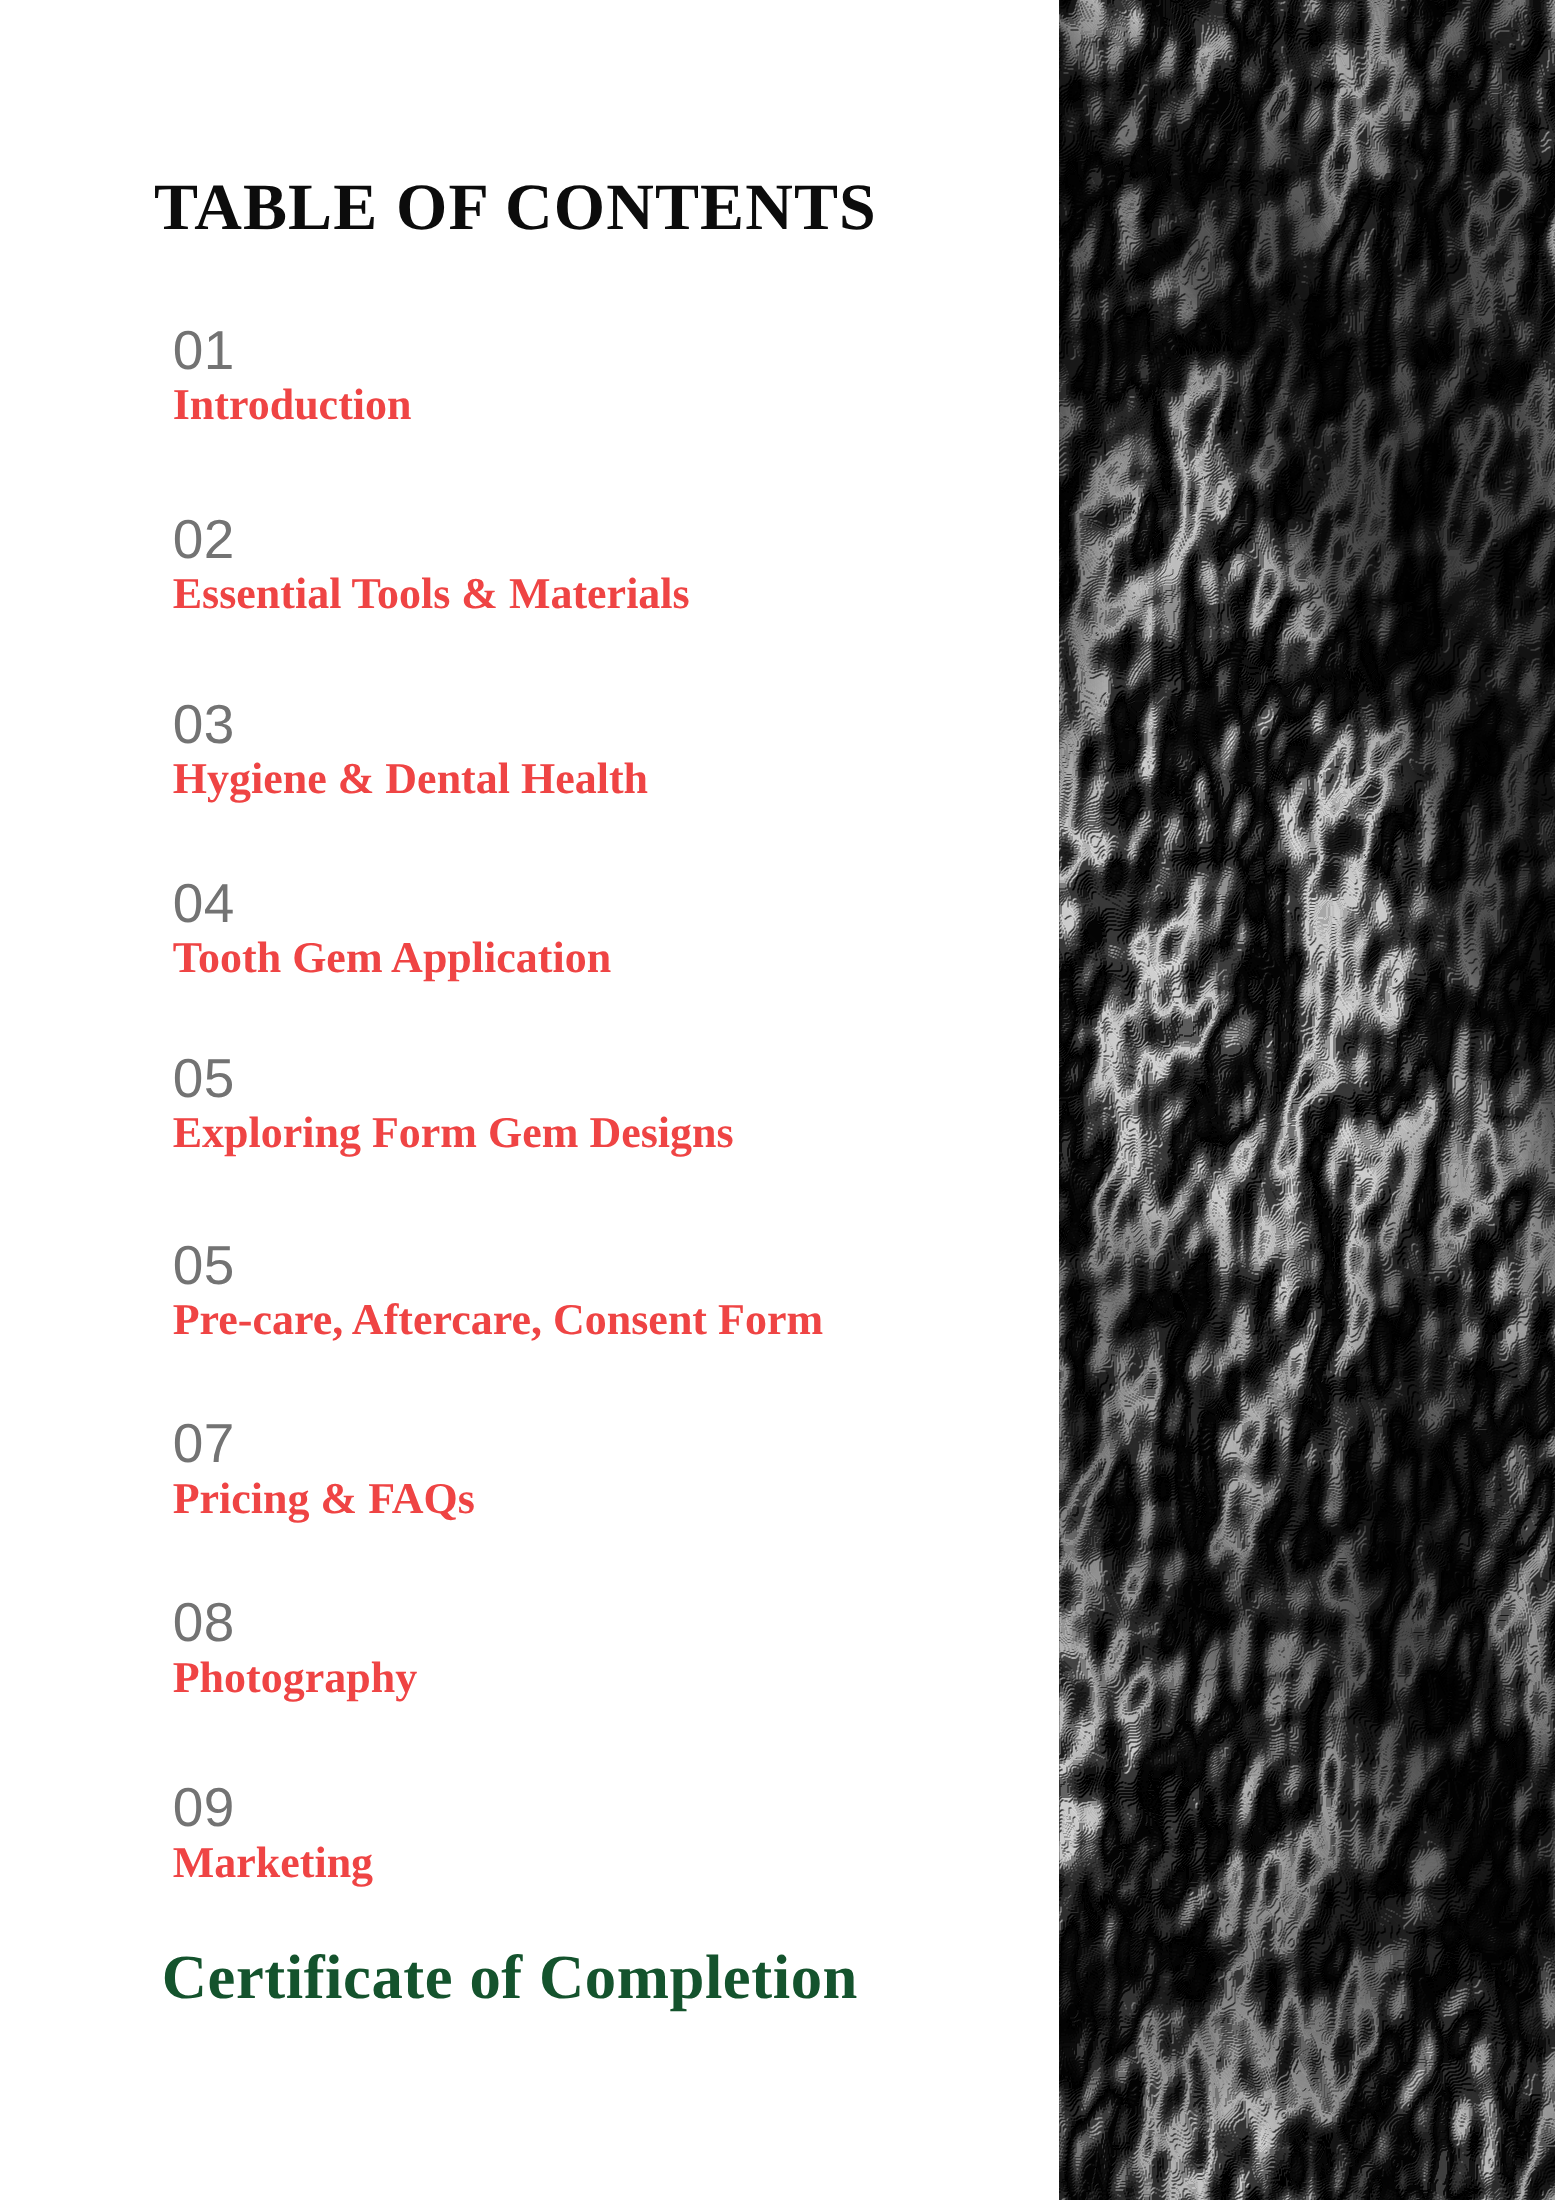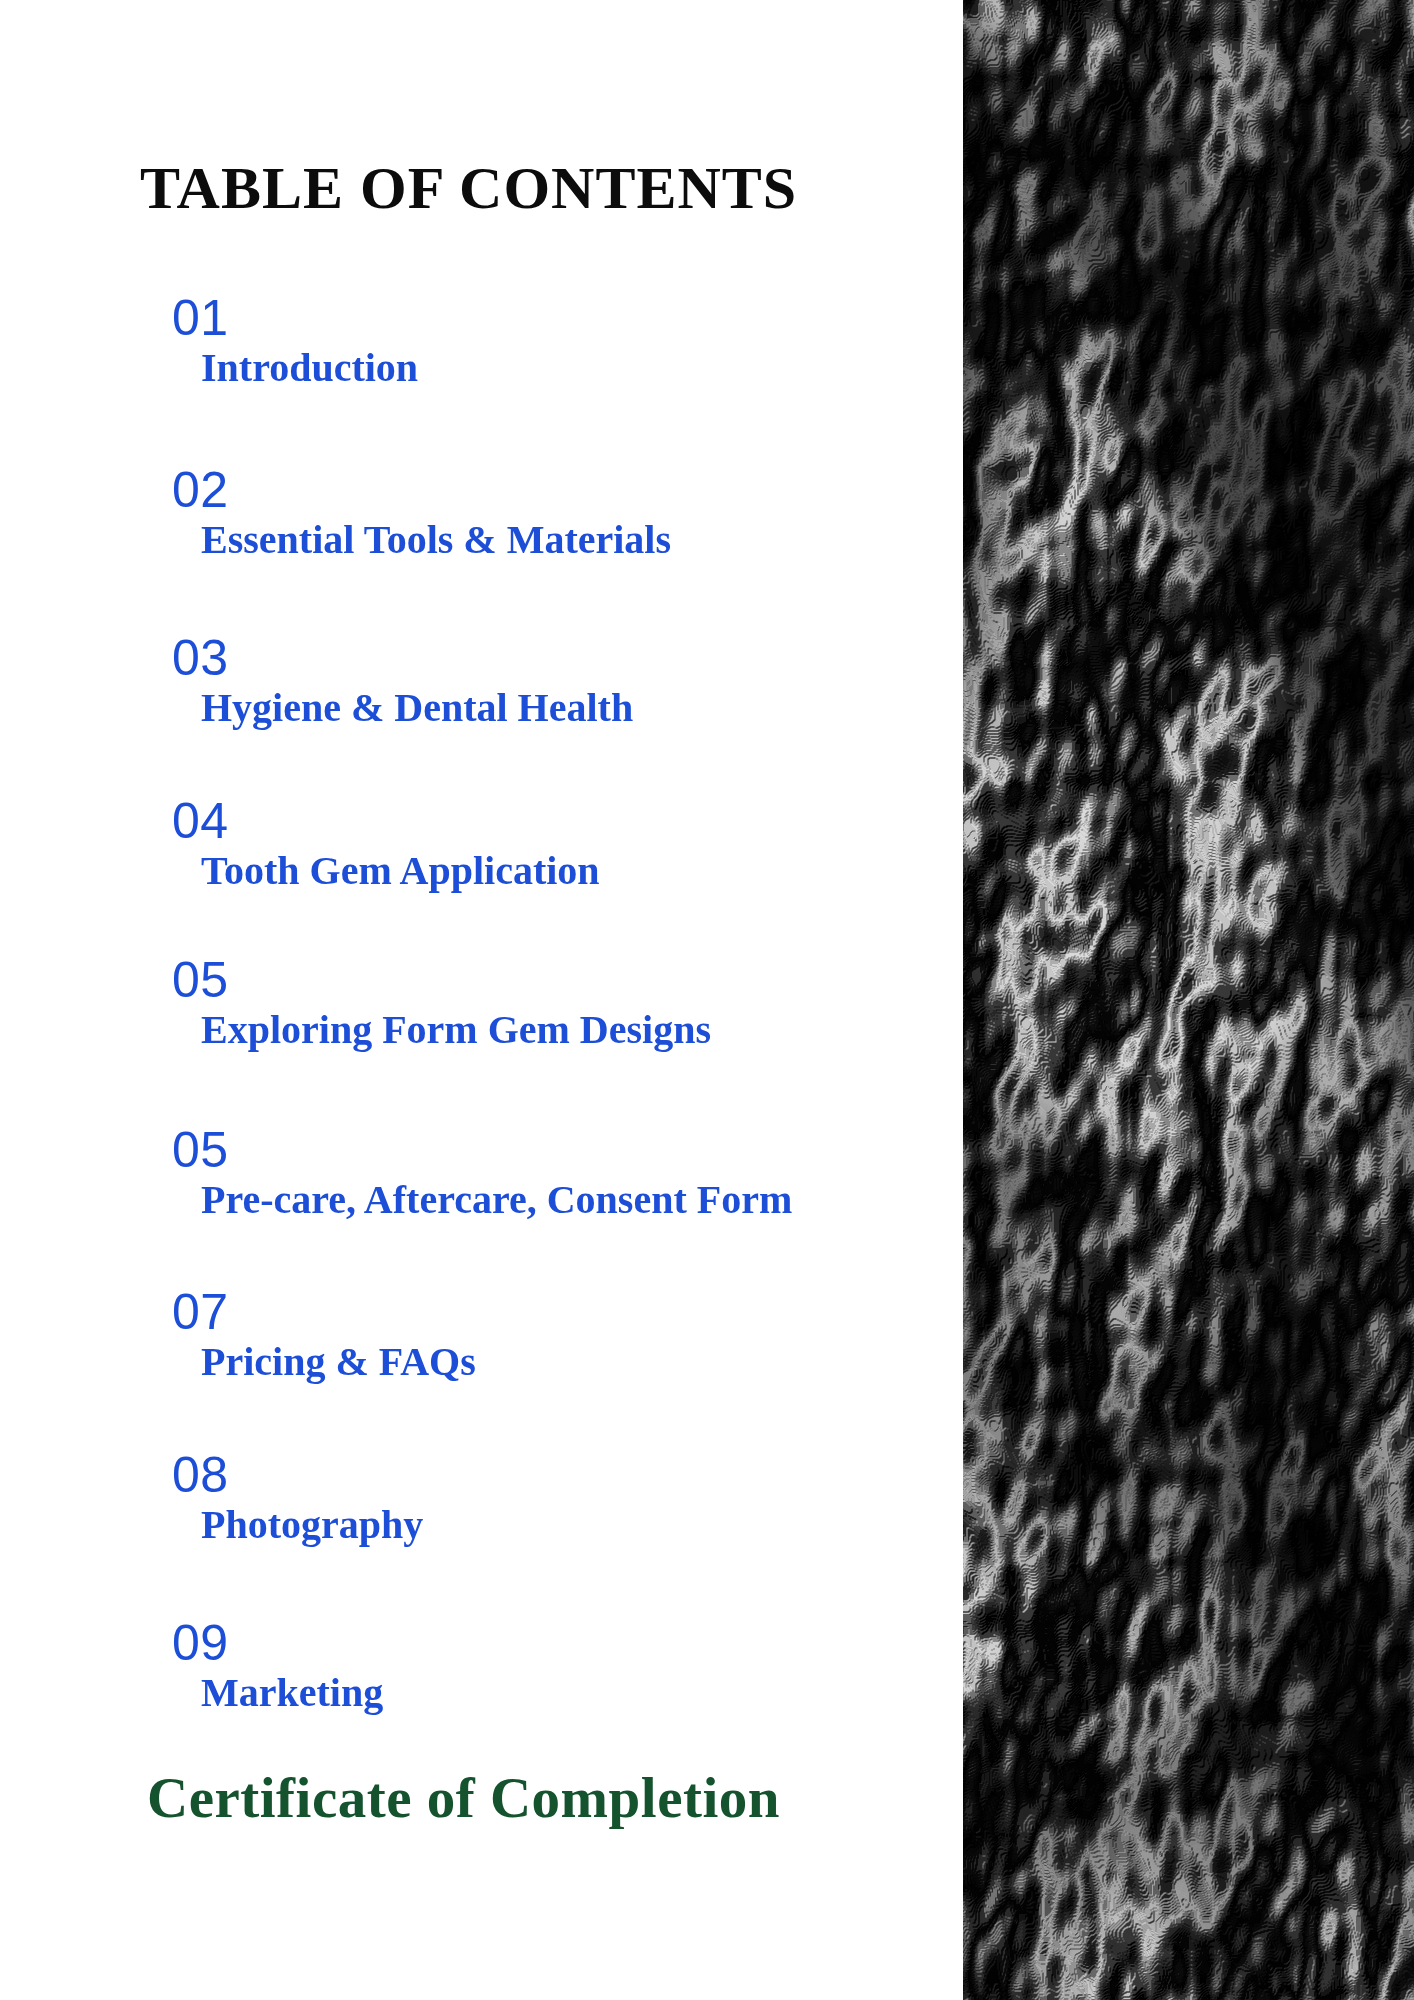--- a/index.html
+++ b/index.html
@@ -12,26 +12,25 @@
     font-family:"Liberation Serif","DejaVu Serif",serif;
   }
   .page-title{
     position:absolute;left:140px;top:158px;
     font:700 60px/1 "Liberation Serif","DejaVu Serif",serif;
     letter-spacing:1px;color:#0c0c0c;white-space:nowrap;margin:0;
   }
   .toc-item{position:absolute;left:157px;white-space:nowrap;}
   .toc-num{
     font:400 50px/1 "Liberation Sans","DejaVu Sans",sans-serif;
-    color:#1d4ed8;letter-spacing:.5px;margin-left:15px;
+    color:#737373;letter-spacing:.5px;
   }
   .toc-label{
     font:700 40px/1.25 "Liberation Serif","DejaVu Serif",serif;
-    color:#1d4ed8;
-    margin-left:44px;
+    color:#ef4444;
   }
   .footer-title{
     position:absolute;left:147px;top:1769px;
     font:700 57px/1 "Liberation Serif","DejaVu Serif",serif;
     color:#14532d;letter-spacing:.5px;white-space:nowrap;margin:0;
   }
   .texture-panel{
     position:absolute;left:963px;top:0;width:451px;height:2000px;
     background:#000;
   }

